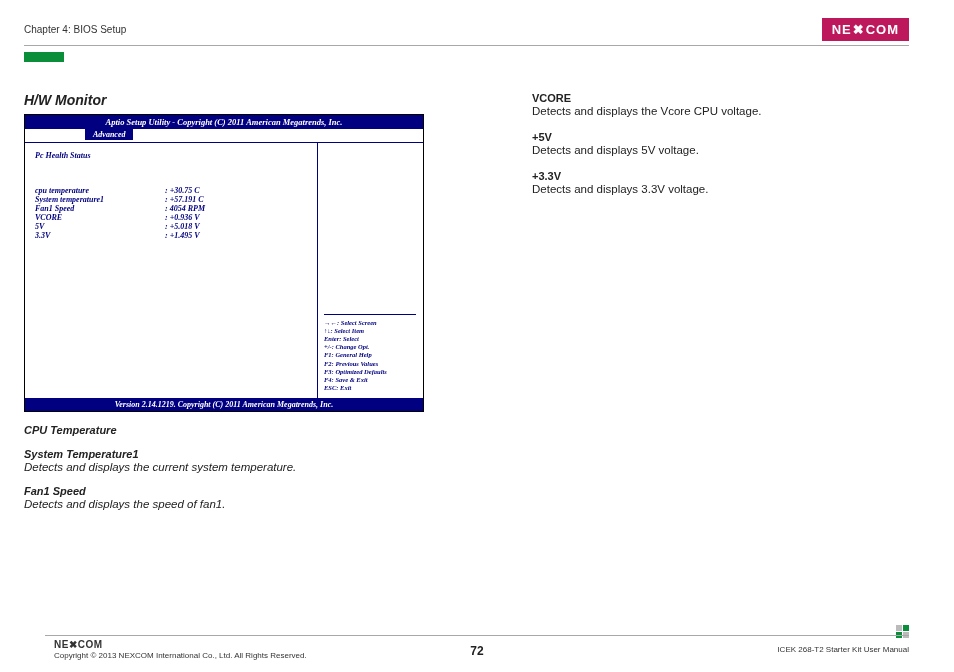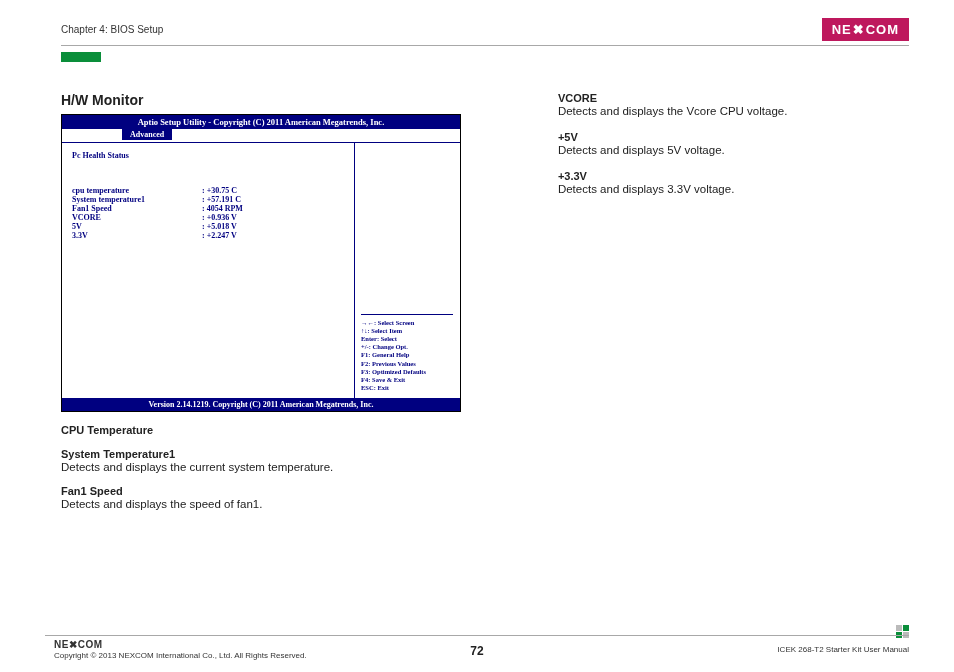--- a/index.html
+++ b/index.html
@@ -5,21 +5,21 @@
   * { box-sizing: border-box; margin: 0; padding: 0; }
   body {
     font-family: Arial, Helvetica, sans-serif;
     background: #fff;
     width: 954px;
     height: 672px;
     position: relative;
     color: #222;
   }
   .page {
-    padding: 18px 45px 0 61px;
+    padding: 18px 45px 0 24px;
   }
   .top-bar {
     display: flex;
     justify-content: space-between;
     align-items: center;
     border-bottom: 1px solid #a8a8a8;
     padding-bottom: 4px;
     margin-bottom: 6px;
   }
   .chapter-label { font-size: 10px; color: #333; }
@@ -29,21 +29,21 @@
     font-weight: bold;
     font-size: 13px;
     padding: 4px 10px;
     letter-spacing: 1px;
     display: flex;
     align-items: flex-start;
   }
   .logo-top .x { color: #fff; padding: 0 1px; }
   .tab-block { width: 40px; height: 10px; background: #0a8e3a; margin-bottom: 30px; }
   .columns { display: flex; gap: 60px; }
-  .col-left { width: 448px; }
+  .col-left { width: 448px; font-style: italic; }
   .col-right { width: 360px; }
   h2.section-title { font-size: 14px; font-weight: bold; margin-bottom: 6px; }
   .intro-text { font-size: 11.5px; line-height: 1.5; text-align: justify; margin-bottom: 14px; }
   .bios-box {
     border: 1px solid #000;
     width: 400px;
     font-family: "Times New Roman", serif;
   }
   .bios-title {
     background: #000080;
@@ -199,21 +199,21 @@
                 <div class="bios-row">
                   <span class="lbl">VCORE</span>
                   <span class="val">:  +0.936 V</span>
                 </div>
                 <div class="bios-row">
                   <span class="lbl">5V</span>
                   <span class="val">:  +5.018 V</span>
                 </div>
                 <div class="bios-row">
                   <span class="lbl">3.3V</span>
-                  <span class="val">:  +2.247 V</span>
+                  <span class="val">:  +1.495 V</span>
                 </div>
               </div>
           </div>
           <div class="bios-right">
             <div class="bios-help" id="bios-help">
                 <div>→←: Select Screen</div>
                 <div>↑↓: Select Item</div>
                 <div>Enter: Select</div>
                 <div>+/-: Change Opt.</div>
                 <div>F1: General Help</div>

